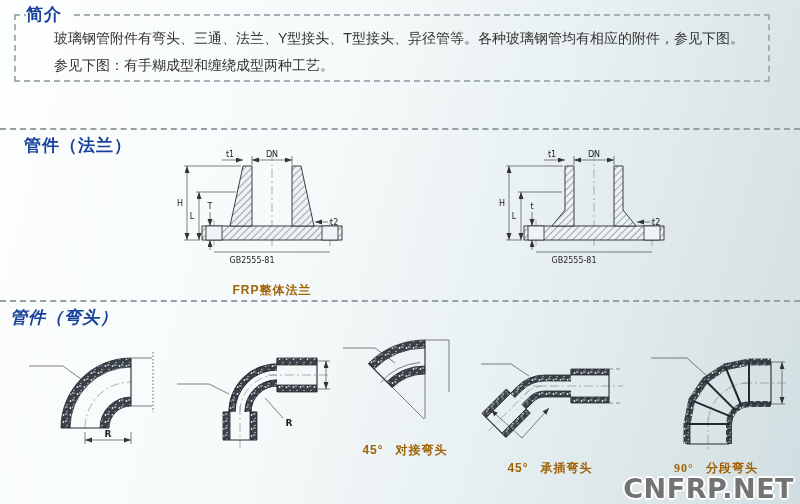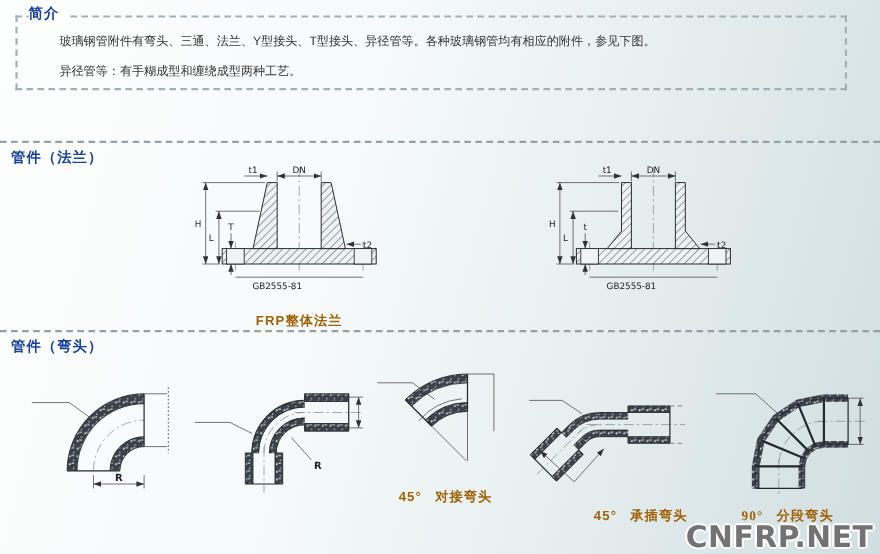--- a/index.html
+++ b/index.html
@@ -1,36 +1,36 @@
 <!DOCTYPE html>
 <html><head>
 <meta charset="utf-8">
 <style>
   html,body{margin:0;padding:0;}
   body{
     width:800px;height:504px;position:relative;overflow:hidden;
     background:linear-gradient(105deg,#fdfefe 0%,#f6fafa 38%,#e8f0f1 64%,#d1dee1 100%);
     font-family:"Liberation Sans","DejaVu Sans",sans-serif;color:#333;
   }
-  .sec-title{position:absolute;font-size:13px;font-weight:bold;color:#17419b;letter-spacing:1px;white-space:nowrap;}
+  .sec-title{position:absolute;font-size:17px;font-weight:bold;color:#17419b;letter-spacing:1px;white-space:nowrap;}
   #intro-title{left:26px;top:3px;background:#fdfefe;padding:0 8px 2px 0;z-index:2;}
   #intro-box{position:absolute;left:14px;top:14px;width:752px;height:64px;border:2px dashed #a5b0b5;}
-  .intro-text{padding:9px 10px 0 38px;font-size:11px;line-height:27px;color:#333;}
+  .intro-text{padding:9px 10px 0 38px;font-size:14px;line-height:27px;color:#333;}
   .sep{position:absolute;left:0;width:800px;border-top:2px dashed #96a0a5;}
   #sep-flange{top:128px;} #sep-elbow{top:300px;}
-  #flange-title{left:10px;top:134px;} #elbow-title{left:10px;top:306px;}
+  #flange-title{left:24px;top:134px;} #elbow-title{left:10px;top:306px;font-style:italic;}
   .fig{position:absolute;text-align:center;}
   .fig-caption{font-size:12px;font-weight:bold;color:#a16207;letter-spacing:1px;margin-top:2px;white-space:nowrap;}
   .fig-caption .ang{margin-right:12px;}
   #fig-flange-1{left:172px;top:148px;width:200px;}
   #fig-flange-2{left:494px;top:148px;width:200px;}
   #fig-e1{left:13px;top:336px;width:150px;}
   #fig-e2{left:173px;top:336px;width:160px;}
   #fig-e3{left:335px;top:318px;width:140px;}
-  #fig-e4{left:475px;top:336px;width:150px;text-align:right;}
+  #fig-e4{left:475px;top:336px;width:150px;}
   #fig-e5{left:641px;top:336px;width:150px;font-family:Liberation Serif, serif;}
   #watermark{
     position:absolute;right:6px;bottom:0px;font-size:27px;font-weight:bold;color:#737373;letter-spacing:.5px;
     font-family:"DejaVu Sans","Liberation Sans",sans-serif;
     text-shadow:-2px 0 #fff,2px 0 #fff,0 -2px #fff,0 2px #fff,-1px -1px #fff,1px 1px #fff,-1px 1px #fff,1px -1px #fff;
   }
   svg text{font-family:"DejaVu Sans",sans-serif;font-size:8px;fill:#1f1f1f;}
   svg .rlabel{font-size:9px;font-weight:bold;}
   .hatched{fill:url(#hatch);stroke:#2a2a2a;stroke-width:.9;}
   .plain{fill:#eef3f5;stroke:#2a2a2a;stroke-width:.8;}
@@ -64,21 +64,21 @@
     <marker id="mas" markerWidth="8" markerHeight="6" refX="7" refY="2.5" orient="auto-start-reverse" markerUnits="userSpaceOnUse">
       <path d="M0,0 L7,2.5 L0,5 Z" fill="#333"></path>
     </marker>
   </defs>
 </svg>
 
 <div class="sec-title" id="intro-title">简介</div>
 <div id="intro-box">
   <div class="intro-text">
     <div>玻璃钢管附件有弯头、三通、法兰、Y型接头、T型接头、异径管等。各种玻璃钢管均有相应的附件，参见下图。</div>
-    <div>异径管等：有手糊成型和缠绕成型两种工艺。</div>
+    <div>参见下图：有手糊成型和缠绕成型两种工艺。</div>
   </div>
 </div>
 
 <div class="sep" id="sep-flange"></div>
 <div class="sec-title" id="flange-title">管件（法兰）</div>
 
 <div class="fig" id="fig-flange-1">
   <svg width="200" height="128" viewBox="0 0 200 128">
     <line class="cl" x1="100" y1="4" x2="100" y2="100"></line>
     <line class="cl" x1="42" y1="72" x2="42" y2="100"></line>

